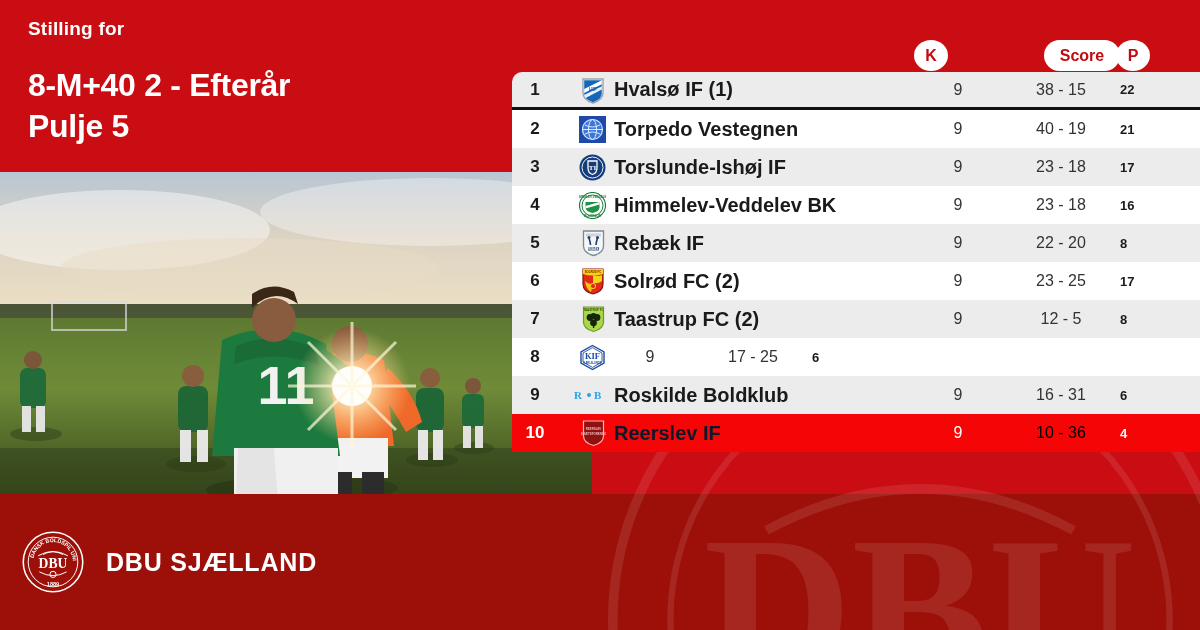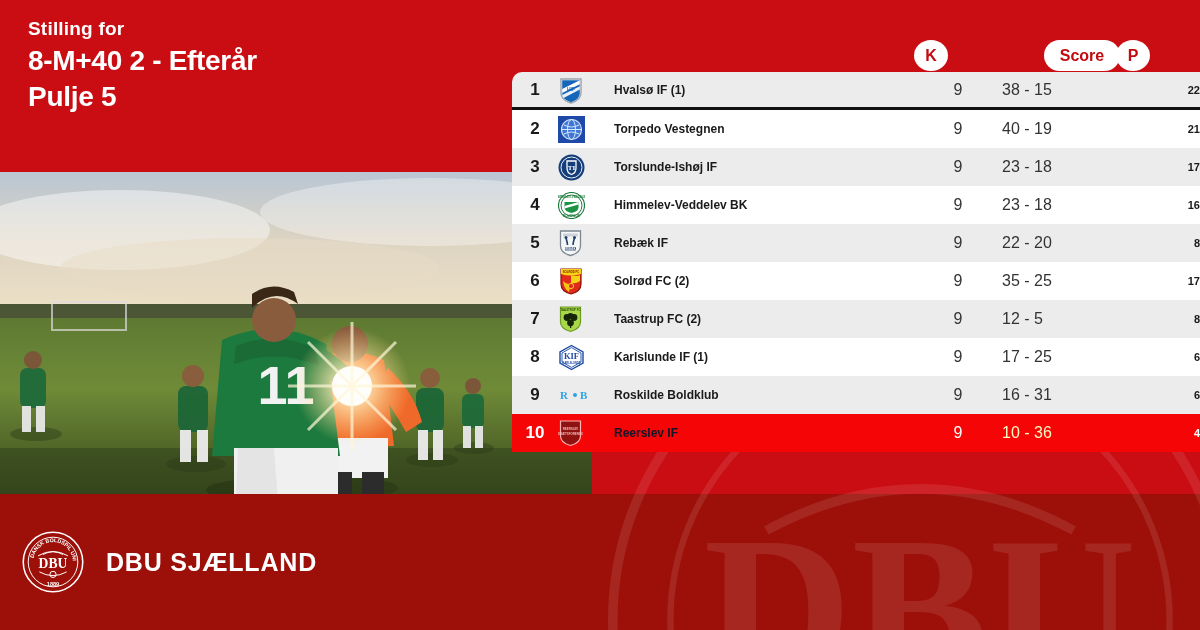--- a/index.html
+++ b/index.html
@@ -28,24 +28,24 @@
   }
   .watermark svg { display:block; width:100%; height:100%; }
 
   
   .header {
     position:absolute; left:28px; top:18px; width:470px;
     color:#fff; z-index:6;
   }
   .header .kicker {
     font-size:19px; font-weight:bold; letter-spacing:.2px; line-height:1.2;
-    margin-bottom:2px;
+    margin-bottom:24px;
   }
   .header .title {
-    font-size:28px; font-weight:bold; line-height:1.28; letter-spacing:-.3px;
+    font-size:32px; font-weight:bold; line-height:1.28; letter-spacing:-.3px;
   }
 
   
   .photo {
     position:absolute; left:0; top:172px; width:592px; height:322px;
     overflow:hidden; z-index:3;
   }
   .photo svg { display:block; width:592px; height:322px; }
 
   
@@ -65,42 +65,42 @@
   .row.hl    { background:#f50505; color:#fff; }
 
   .c-pos {
     width:46px; text-align:center;
     font-size:17px; font-weight:bold; color:#1a1a1a;
     flex:0 0 46px;
   }
   .row.hl .c-pos { color:#fff; }
 
   .c-logo {
-    flex:0 0 48px; display:flex; align-items:center; justify-content:flex-start;
+    flex:0 0 48px; display:flex; align-items:center; justify-content:flex-end;
   }
   .c-logo svg { display:block; }
 
   .c-team {
-    flex:1 1 auto; font-size:12px; font-weight:bold; color:#1a1a1a;
+    flex:1 1 auto; font-size:20px; font-weight:bold; color:#1a1a1a;
     padding-left:8px; white-space:nowrap; overflow:hidden;
   }
   .row.hl .c-team { color:#0f172a; }
 
   .c-k {
     flex:0 0 88px; text-align:center; font-size:16px; color:#333;
   }
   .row.hl .c-k { color:#fff; }
 
   .c-score {
-    flex:0 0 118px; text-align:left; font-size:16px; color:#333;
-  }
-  .row.hl .c-score { color:#fef9c3; }
+    flex:0 0 118px; text-align:center; font-size:16px; color:#333;
+  }
+  .row.hl .c-score { color:#000000; }
 
   .c-p {
-    flex:0 0 80px; text-align:right; font-size:11px; font-weight:bold; color:#1a1a1a;
+    flex:0 0 80px; text-align:left; font-size:13px; font-weight:bold; color:#1a1a1a;
   }
   .row.hl .c-p { color:#fff; }
 
   
   .pill {
     position:absolute; top:40px; z-index:7;
     background:#fff; color:#c20b10;
     font-weight:bold; font-size:16px;
     height:31px; line-height:31px;
     text-align:center;
@@ -343,21 +343,21 @@
       <path d="M3 2 h20 v15 q0 7.5 -10 10 Q3 24.5 3 17 z" fill="#e02a1b" stroke="#8a1208" stroke-width="1.2"></path>
       <path d="M3 2 h20 v5 q-10 3 -20 0 z" fill="#f5d416"></path>
       <path d="M13 8 q6 2 9 0 v6 q-4 3 -9 2 z" fill="#f5d416"></path>
       <path d="M5 14 q4 4 8 3 l-2 8 q-5 -3 -6 -11 z" fill="#f5d416" opacity=".9"></path>
       <circle cx="13" cy="19" r="2.6" fill="#e02a1b" stroke="#f5d416" stroke-width="1"></circle>
       <text x="13" y="6" font-family="Liberation Sans, sans-serif" font-size="2.8" font-weight="bold" fill="#8a1208" text-anchor="middle">SOLRØD FC</text>
     </svg>
       </div>
       <div class="c-team">Solrød FC (2)</div>
       <div class="c-k">9</div>
-      <div class="c-score">35 - 25</div>
+      <div class="c-score">23 - 25</div>
       <div class="c-p">17</div>
     </div>
     <div class="row alt">
       <div class="c-pos">7</div>
       <div class="c-logo">
         <svg width="25" height="28" viewBox="0 0 25 28">
       <path d="M2.5 2 h20 v15 q0 7 -10 9.5 Q2.5 24 2.5 17 z" fill="#a8d84a" stroke="#6d9b22" stroke-width="1.2"></path>
       <text x="12.5" y="6.4" font-family="Liberation Sans, sans-serif" font-size="2.9" font-weight="bold" fill="#2f4a0c" text-anchor="middle">TAASTRUP FC</text>
       <g fill="#17250a">
         <circle cx="9" cy="12.5" r="3.4"></circle>
@@ -376,21 +376,20 @@
     <div class="row plain">
       <div class="c-pos">8</div>
       <div class="c-logo">
         <svg width="27" height="27" viewBox="0 0 27 27">
       <path d="M13.5 1.5 L25 8 v11 l-11.5 6.5 L2 19 V8 z" fill="#fff" stroke="#1c49a4" stroke-width="1.4"></path>
       <path d="M13.5 3.6 L23 9 v9 l-9.5 5.4 L4 18 V9 z" fill="#fff" stroke="#1c49a4" stroke-width=".9"></path>
       <text x="13.5" y="15" font-family="Liberation Serif, serif" font-size="8.5" font-weight="bold" fill="#1c49a4" text-anchor="middle">KIF</text>
       <text x="13.5" y="19.6" font-family="Liberation Sans, sans-serif" font-size="2.6" font-weight="bold" fill="#1c49a4" text-anchor="middle">KARLSLUNDE</text>
     </svg>
       </div>
-      <div class="c-team">Karlslunde IF (1)</div>
       <div class="c-k">9</div>
       <div class="c-score">17 - 25</div>
       <div class="c-p">6</div>
     </div>
     <div class="row alt">
       <div class="c-pos">9</div>
       <div class="c-logo">
         <svg width="34" height="14" viewBox="0 0 34 14">
       <text x="2" y="11" font-family="Liberation Serif, serif" font-size="11" font-weight="bold" fill="#2aa3e8">R</text>
       <circle cx="17" cy="7" r="2" fill="#2aa3e8"></circle>

